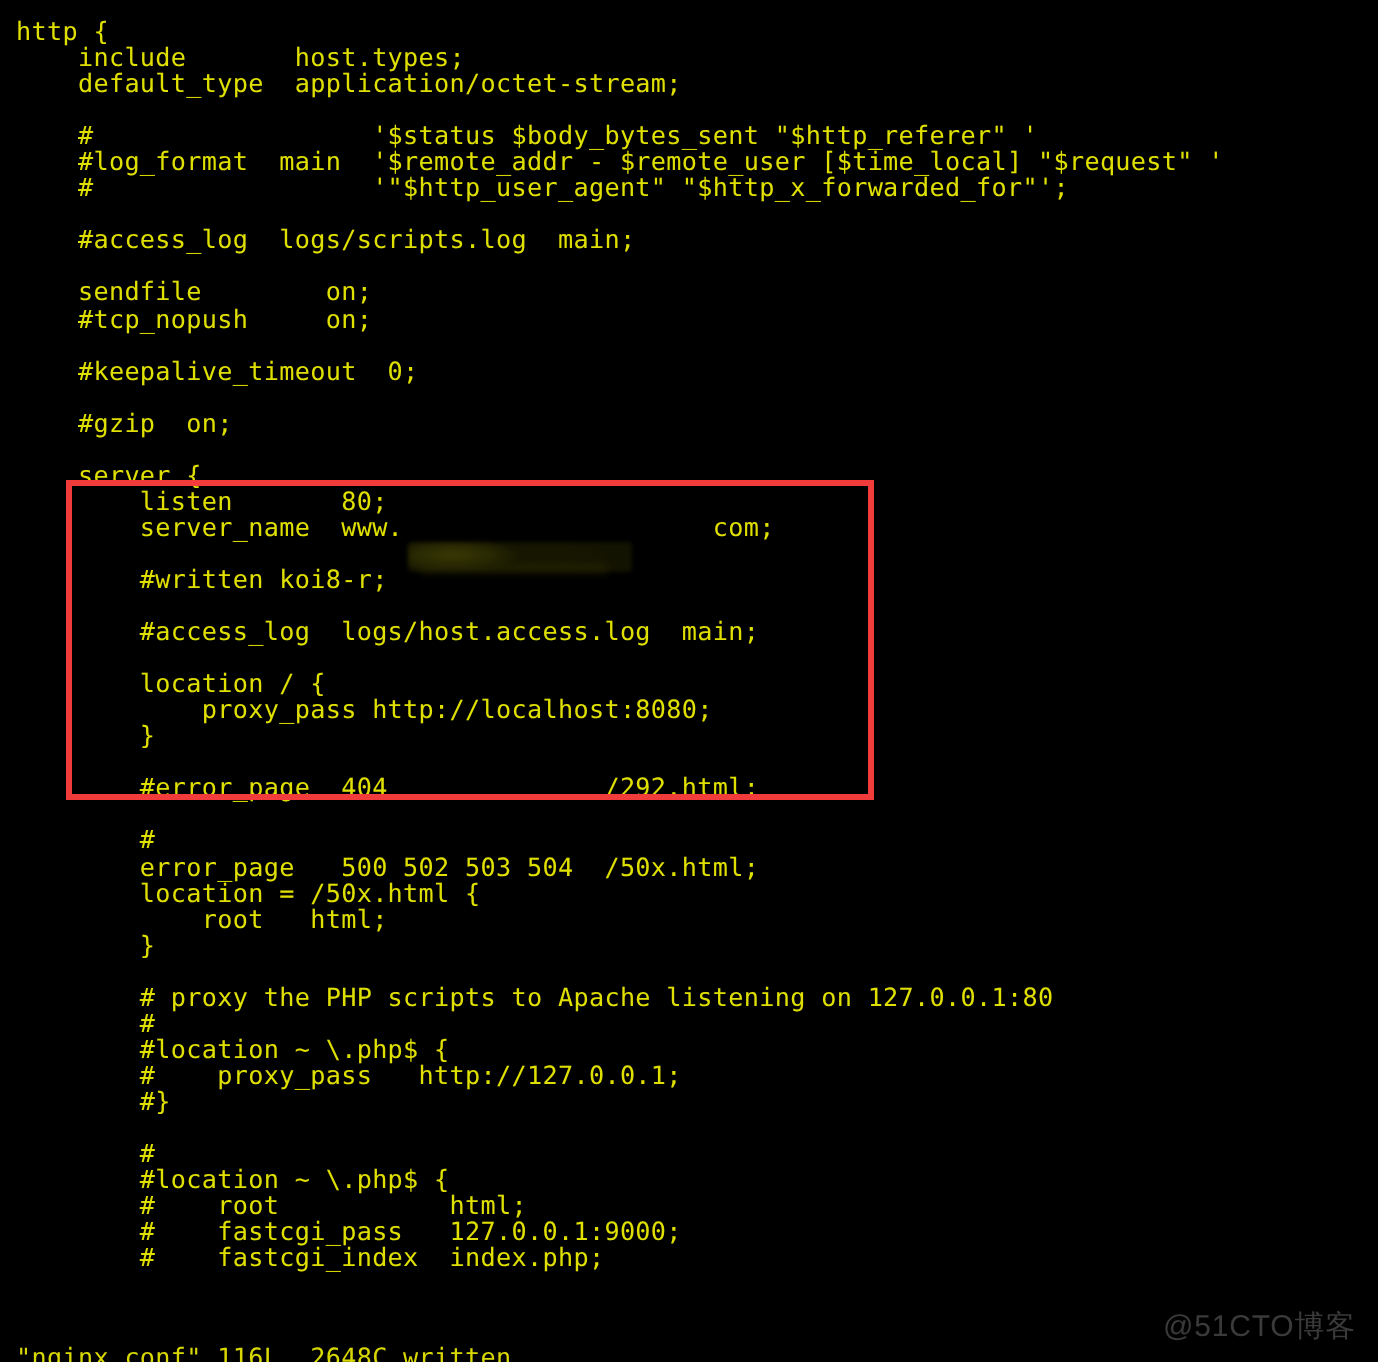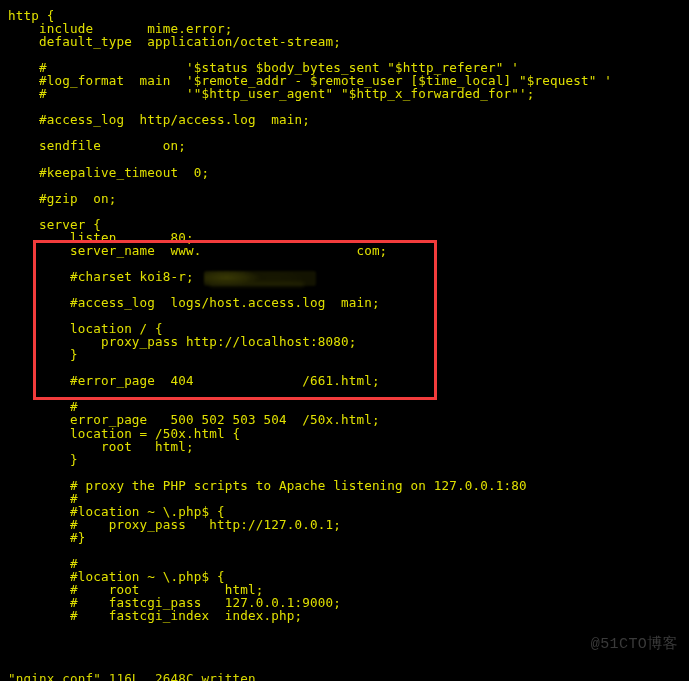--- a/index.html
+++ b/index.html
@@ -99,64 +99,65 @@
     color: #d8d800;
     white-space: pre;
     overflow: hidden;
     font-family: "DejaVu Sans Mono", "Liberation Mono", monospace;
   }
 
   
   #watermark {
     position: absolute;
     right: 11px;
-    bottom: 28px;
-    font-family: Liberation Mono, monospace;
+    bottom: 8px;
+    font-family: Liberation Sans, sans-serif;
     font-size: 15px;
     color: #3a3a3a;
     letter-spacing: 0.4px;
     z-index: 6;
     user-select: none;
   }
 </style>
 </head>
 <body>
 
 <div id="terminal">
 
   <div id="code-area">
       <span class="code-line">http {</span>
-      <span class="code-line">    include       mime.error;</span>
+      <span class="code-line">    include       host.types;</span>
       <span class="code-line">    default_type  application/octet-stream;</span>
       <span class="code-line blank"></span>
       <span class="code-line">    #                  '$status $body_bytes_sent "$http_referer" '</span>
       <span class="code-line">    #log_format  main  '$remote_addr - $remote_user [$time_local] "$request" '</span>
       <span class="code-line">    #                  '"$http_user_agent" "$http_x_forwarded_for"';</span>
       <span class="code-line blank"></span>
-      <span class="code-line">    #access_log  http/access.log  main;</span>
+      <span class="code-line">    #access_log  logs/scripts.log  main;</span>
       <span class="code-line blank"></span>
       <span class="code-line">    sendfile        on;</span>
+      <span class="code-line">    #tcp_nopush     on;</span>
       <span class="code-line blank"></span>
       <span class="code-line">    #keepalive_timeout  0;</span>
       <span class="code-line blank"></span>
       <span class="code-line">    #gzip  on;</span>
       <span class="code-line blank"></span>
       <span class="code-line">    server {</span>
       <span class="code-line">        listen       80;</span>
       <span class="code-line">        server_name  www.                    com;</span>
       <span class="code-line blank"></span>
-      <span class="code-line">        #charset koi8-r;</span>
+      <span class="code-line">        #written koi8-r;</span>
       <span class="code-line blank"></span>
       <span class="code-line">        #access_log  logs/host.access.log  main;</span>
       <span class="code-line blank"></span>
       <span class="code-line">        location / {</span>
       <span class="code-line">            proxy_pass http://localhost:8080;</span>
       <span class="code-line">        }</span>
       <span class="code-line blank"></span>
-      <span class="code-line">        #error_page  404              /661.html;</span>
+      <span class="code-line">        #error_page  404              /292.html;</span>
       <span class="code-line blank"></span>
       <span class="code-line">        #</span>
       <span class="code-line">        error_page   500 502 503 504  /50x.html;</span>
       <span class="code-line">        location = /50x.html {</span>
       <span class="code-line">            root   html;</span>
       <span class="code-line">        }</span>
       <span class="code-line blank"></span>
       <span class="code-line">        # proxy the PHP scripts to Apache listening on 127.0.0.1:80</span>
       <span class="code-line">        #</span>
       <span class="code-line">        #location ~ \.php$ {</span>

